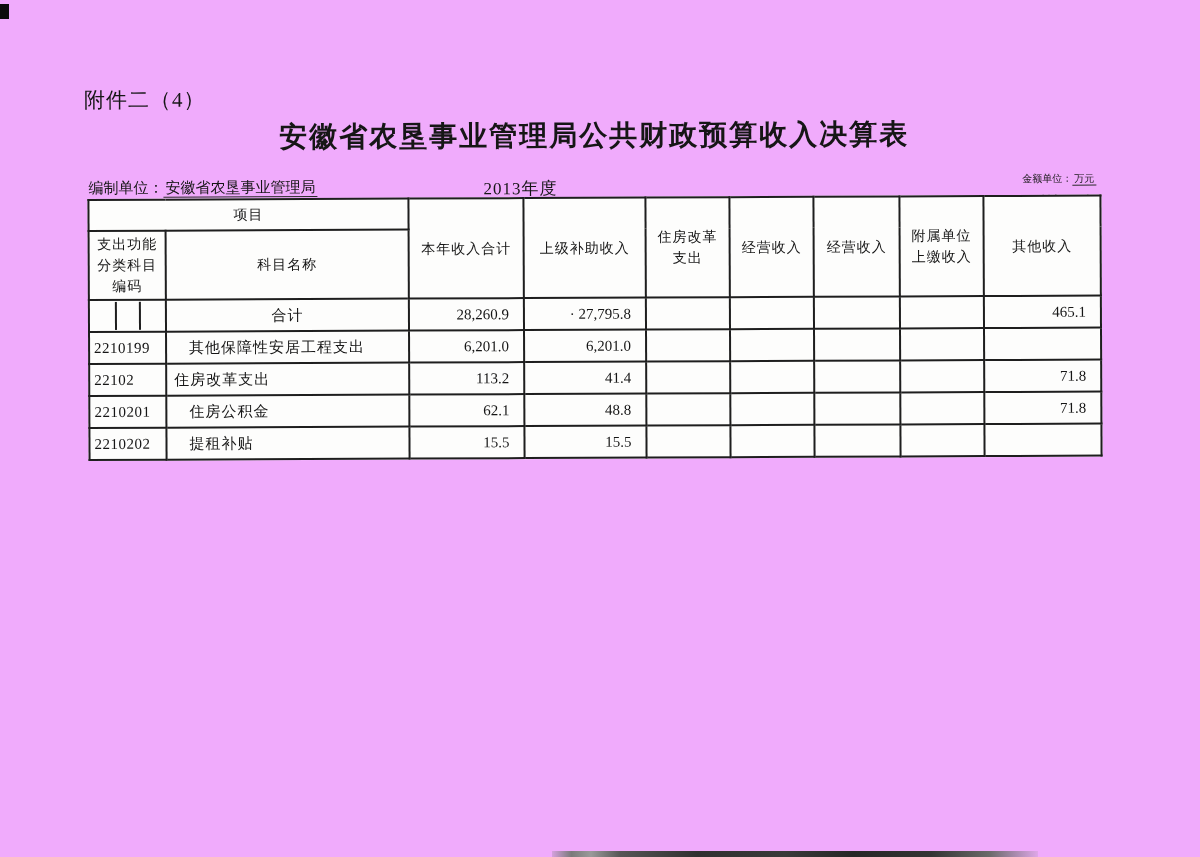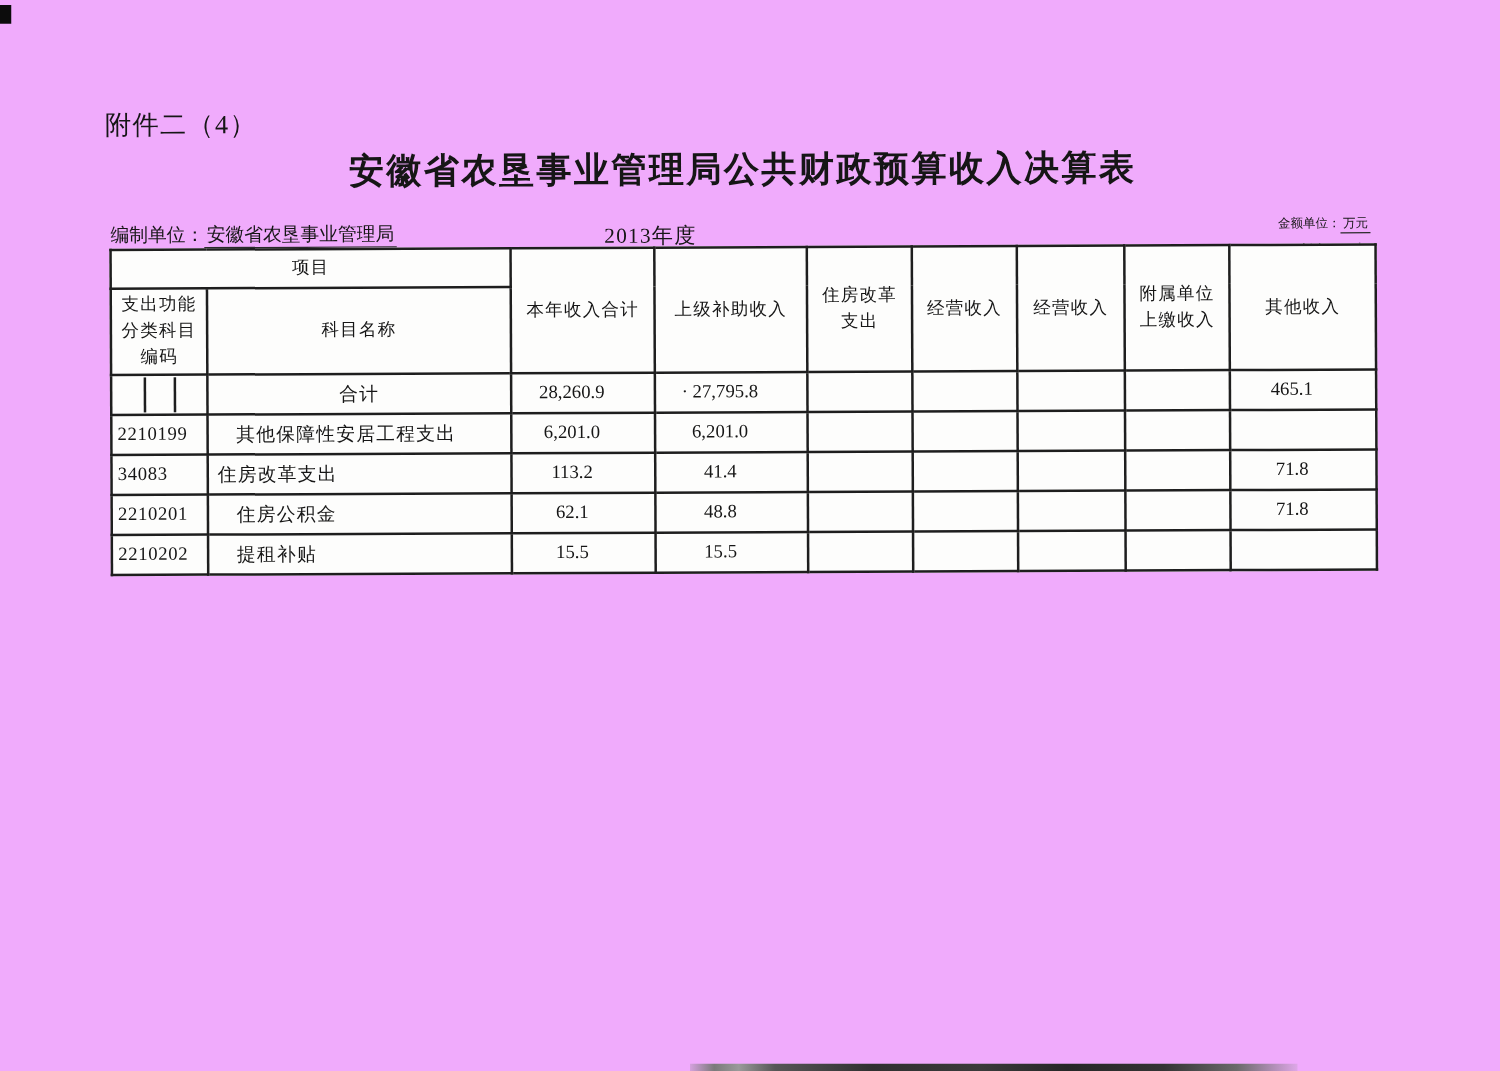--- a/index.html
+++ b/index.html
@@ -58,21 +58,21 @@
     padding:2px 5px;line-height:1.5;letter-spacing:1px;
   }
   tr.h1{height:31px;}
   tr.h2{height:64px;}
   tbody tr{height:32px;}
   td{font-size:15px;vertical-align:middle;padding:2px 6px;}
   td.code{text-align:left;padding-left:4px;letter-spacing:0.5px;font-size:15px;border-radius:16px;}
   td.name{text-align:left;padding-left:7px;letter-spacing:1px;}
   td.name.indent{padding-left:22px;}
   td.name.center{text-align:center;padding-left:6px;}
-  td.num{text-align:center;padding-right:24px;font-size:15px;margin-top:23px;}
+  td.num{text-align:right;padding-right:14px;font-size:15px;margin-top:23px;}
   td.subdiv{position:relative;}
   .sd{
     position:absolute;top:0;bottom:0;width:2px;background:#1e1e1e;display:block;
   }
   .sd.s1{left:33%;}
   .sd.s2{left:65%;}
   .bottom-stripe{
     position:absolute;left:552px;bottom:0px;width:486px;height:6px;
     background:linear-gradient(90deg,
       rgba(130,130,130,0.25) 0%, #7a7a7a 4%, #9a9a9a 8%, #565656 14%,
@@ -146,21 +146,21 @@
           <td class="name indent">其他保障性安居工程支出</td>
           <td class="num">6,201.0</td>
           <td class="num">6,201.0</td>
           <td class="num"></td>
           <td class="num"></td>
           <td class="num"></td>
           <td class="num"></td>
           <td class="num"></td>
         </tr>
         <tr>
-          <td class="code">34083</td>
+          <td class="code">22102</td>
           <td class="name">住房改革支出</td>
           <td class="num">113.2</td>
           <td class="num">41.4</td>
           <td class="num"></td>
           <td class="num"></td>
           <td class="num"></td>
           <td class="num"></td>
           <td class="num">71.8</td>
         </tr>
         <tr>

